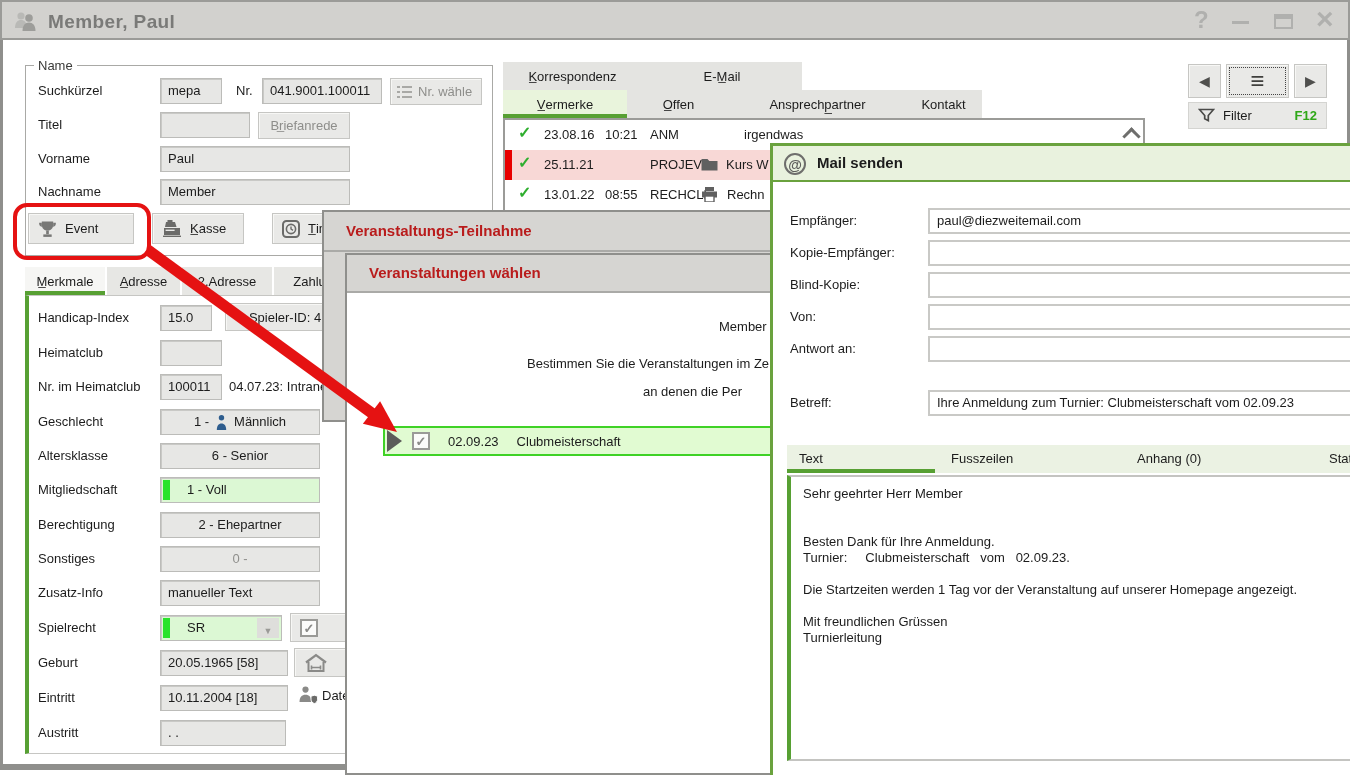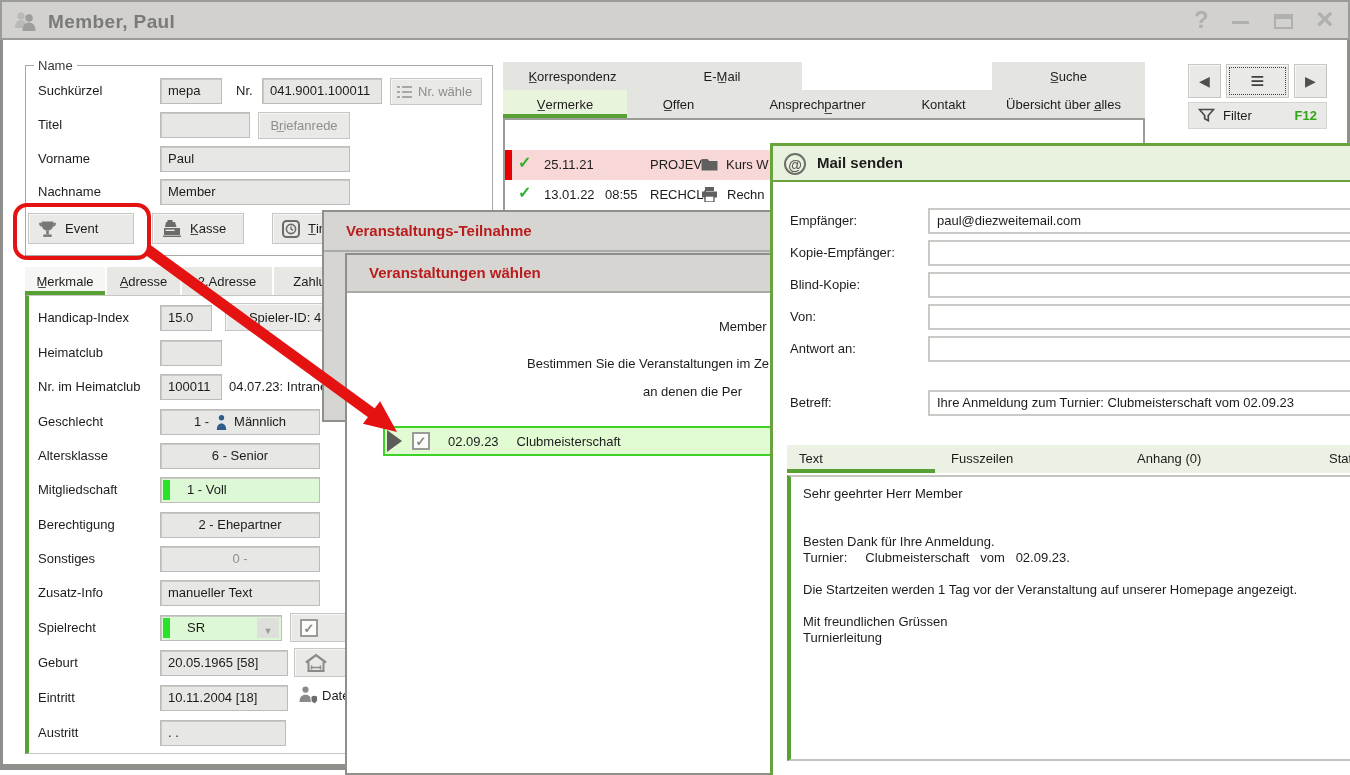--- a/index.html
+++ b/index.html
@@ -231,42 +231,44 @@
 
   <span class="abs lbl" style="left:38px;top:721px;">Austritt</span>
   <span class="abs inp" style="left:160px;top:720px;width:126px;">. .</span>
 
   <span class="abs ktab" style="left:503px;top:62px;width:139px;">
       <span>K̲orrespondenz</span>
     </span>
   <span class="abs ktab" style="left:642px;top:62px;width:160px;">
       <span>E-M̲ail</span>
     </span>
-  <span class="abs ktab" style="left:992px;top:62px;width:153px;">
-      <span>S̲uche</span>
-    </span>
 
   <span class="abs ktab active" style="left:503px;top:90px;width:124px;">
       <span>V̲ermerke</span>
     </span>
   <span class="abs ktab" style="left:627px;top:90px;width:103px;">
       <span>O̲ffen</span>
     </span>
   <span class="abs ktab" style="left:730px;top:90px;width:175px;">
       <span>Ansprechp̲artner</span>
     </span>
   <span class="abs ktab" style="left:905px;top:90px;width:77px;">
       <span>Kontakt</span>
     </span>
-  <span class="abs ktab" style="left:982px;top:90px;width:163px;">
-      <span>Übersicht über a̲lles</span>
-    </span>
   <div class="abs uline" style="left:503px;top:114px;width:124px;"></div>
 
   <div class="abs list" style="left:503px;top:118px;width:642px;height:96px;">
+    <div class="lrow" style="top:0;">
+      <span class="cell check" style="left:13px;top:5px;"></span>
+      <span class="cell" style="left:39px;">23.08.16</span>
+      <span class="cell" style="left:100px;">10:21</span>
+      <span class="cell" style="left:145px;">ANM</span>
+      <span class="cell" style="left:239px;">irgendwas</span>
+      <span class="abs chev" style="left:620px;top:10px;"></span>
+    </div>
     <div class="lrow" style="top:30px;background:#f8d8d6;">
       <span class="abs" style="left:0;top:0;width:7px;height:30px;background:#e80000;"></span>
       <span class="cell check" style="left:13px;top:5px;"></span>
       <span class="cell" style="left:39px;">25.11.21</span>
       <span class="cell" style="left:145px;">PROJEV</span>
       <span class="abs" style="left:196px;top:8px;">
         <svg width="17" height="13" viewBox="0 0 17 13">
             <path d="M0.5 1h6l1.8 2h8.2v9.5H0.5z" fill="#606060"></path>
           </svg>
       </span>

